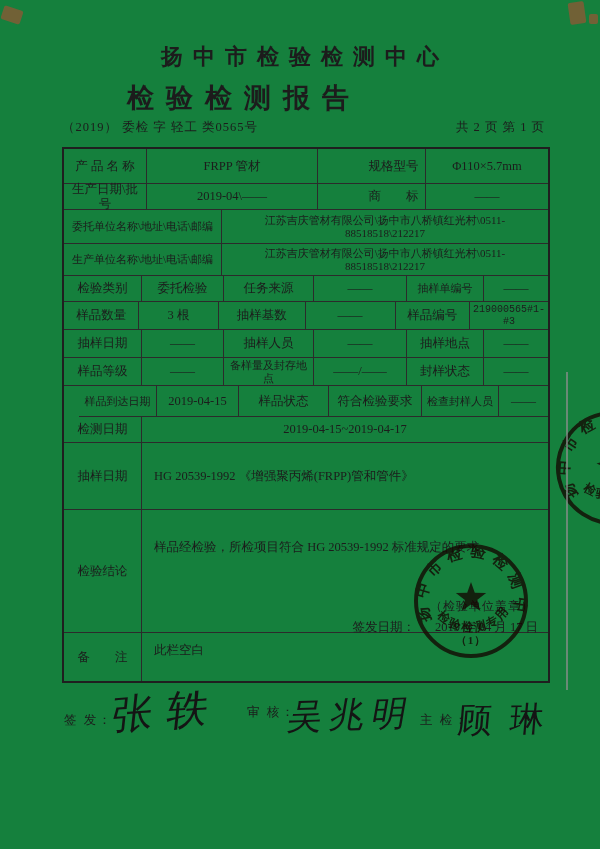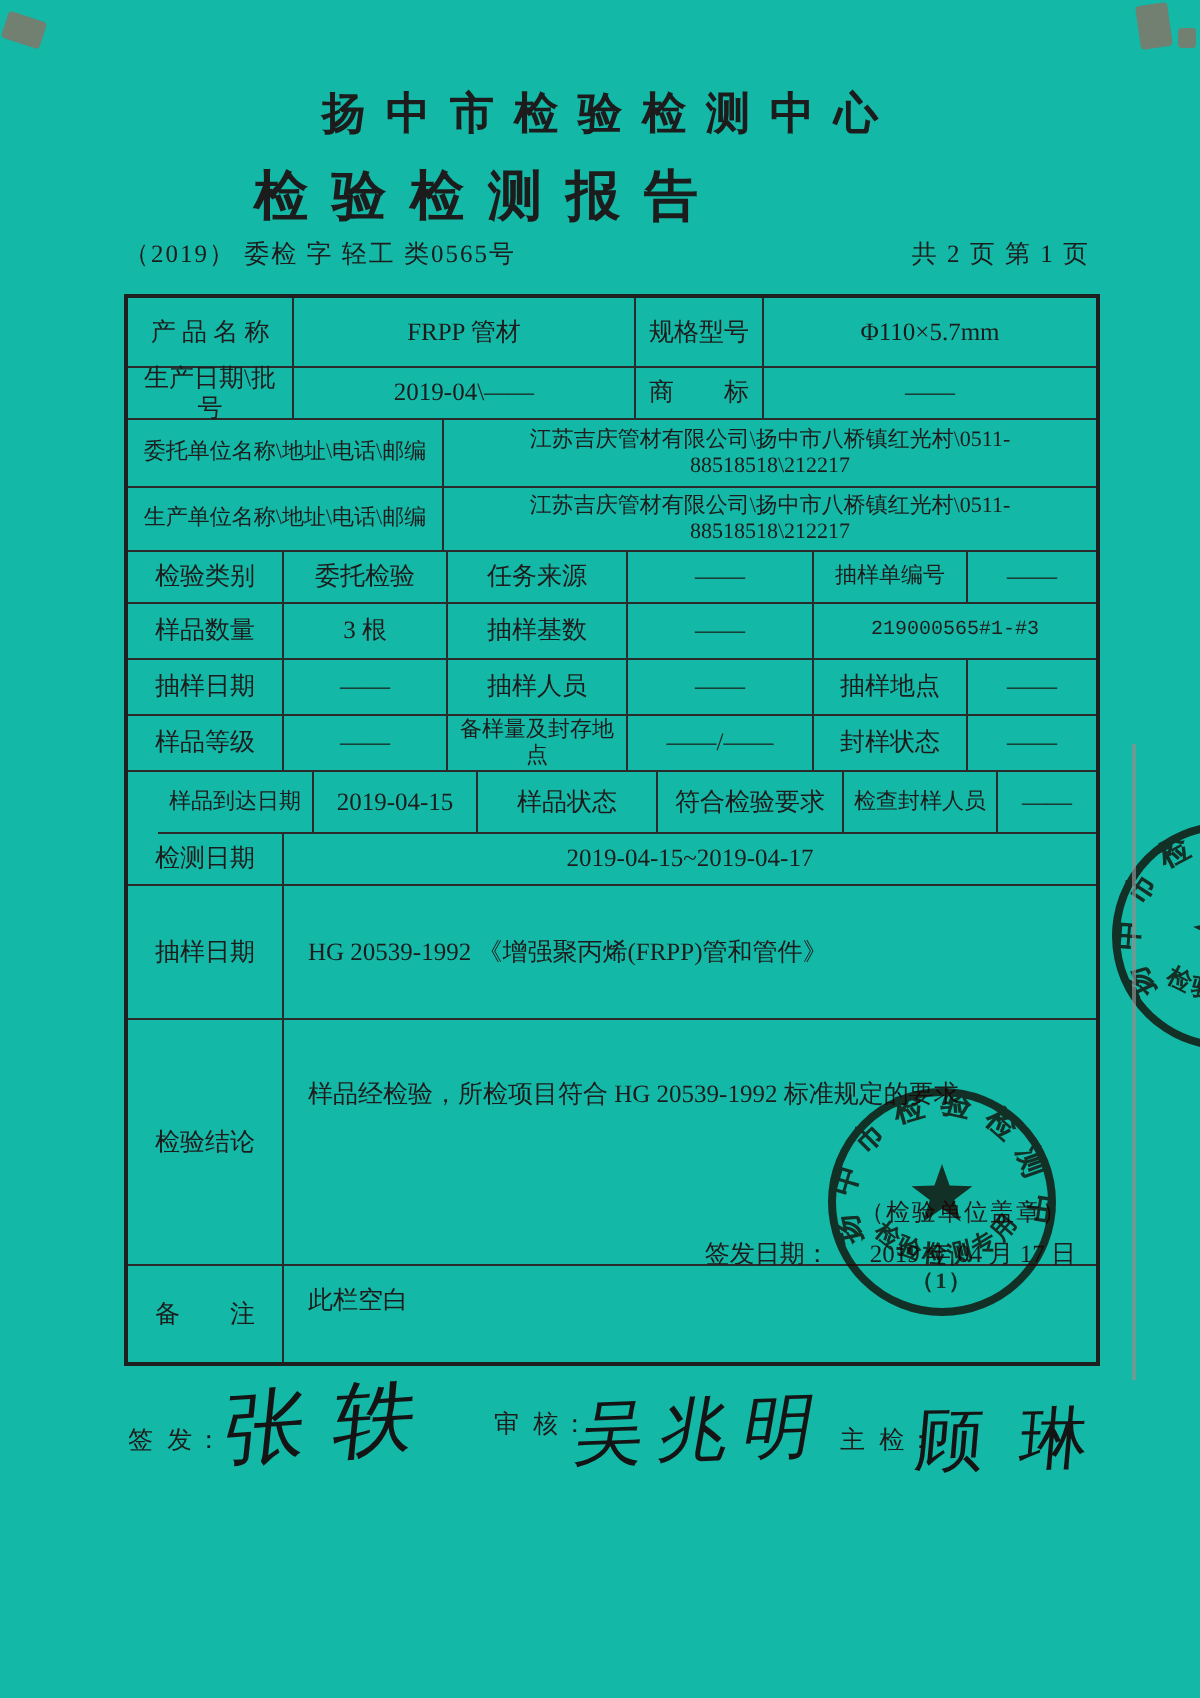--- a/index.html
+++ b/index.html
@@ -1,18 +1,18 @@
 <!DOCTYPE html>
 <html><head>
 <meta charset="utf-8">
 <style>
   html,body{margin:0;padding:0;background:#ffffff;overflow:hidden;}
   body{width:600px;height:849px;position:relative;
        font-family:"Liberation Serif","DejaVu Serif",serif;color:#1c1c1c;}
-  .page{position:absolute;inset:0;background:#14b8a6;}
+  .page{position:absolute;inset:0;background:#15803d;}
 
   
   .org-title{position:absolute;top:42px;left:0;width:600px;text-align:center;
     font-size:22px;font-weight:bold;letter-spacing:10px;text-indent:10px;}
   .report-title{position:absolute;top:80px;left:0;width:476px;text-align:center;
     font-size:27px;font-weight:bold;letter-spacing:12px;text-indent:12px;}
   .ref-line{position:absolute;top:119px;left:62px;right:55px;display:flex;
     justify-content:space-between;font-size:12.5px;letter-spacing:1px;}
 
   
@@ -22,21 +22,21 @@
   .row:last-child{border-bottom:none;}
   .cell{border-right:1.5px solid #2b2b2b;box-sizing:border-box;display:flex;
     align-items:center;justify-content:center;text-align:center;
     font-size:12.5px;line-height:1.15;padding:2px 3px;}
   .cell:last-child,.cell.grow{border-right:none;}
   .grow{flex:1;}
   .left{justify-content:flex-start;text-align:left;padding-left:12px;}
   .small{font-size:11px;}
   .tiny{font-size:10px;letter-spacing:0;font-family:Liberation Mono, monospace;}
   
-  .w83{width:83px;}.w171{width:171px;}.w64{width:64px;}
+  .w83{width:83px;}.w171{width:171px;}.w64{width:64px;margin-left:44px;}
   .w158{width:158px;}
   .w78{width:78px;}.w82{width:82px;}.w90{width:90px;}.w93{width:93px;}.w77{width:77px;}
   
   .h34{height:34px;}.h25{height:25px;}.h33{height:33px;}.h31{height:31px;}
   .h27{height:27px;}.h30{height:30px;margin-left:15px;}.h66{height:66px;}.h122{height:122px;}.h48{height:48px;}
 
   
   .conclusion-cell{position:relative;display:block;text-align:left;padding:0;}
   .conclusion-text{position:absolute;top:30px;left:12px;right:8px;font-size:12.5px;}
   .seal-hint{position:absolute;top:90px;right:14px;font-size:12px;letter-spacing:1px;}
@@ -116,20 +116,21 @@
       <div class="cell w93">——</div>
       <div class="cell w77 small">抽样单编号</div>
       <div class="cell grow">——</div>
     </div>
 
     <div class="row h27">
       <div class="cell w78">样品数量</div>
       <div class="cell w82">3 根</div>
       <div class="cell w90">抽样基数</div>
       <div class="cell w93">——</div>
+      <div class="cell w77">样品编号</div>
       <div class="cell grow tiny">219000565#1-#3</div>
     </div>
 
     <div class="row h27">
       <div class="cell w78">抽样日期</div>
       <div class="cell w82">——</div>
       <div class="cell w90">抽样人员</div>
       <div class="cell w93">——</div>
       <div class="cell w77">抽样地点</div>
       <div class="cell grow">——</div>

